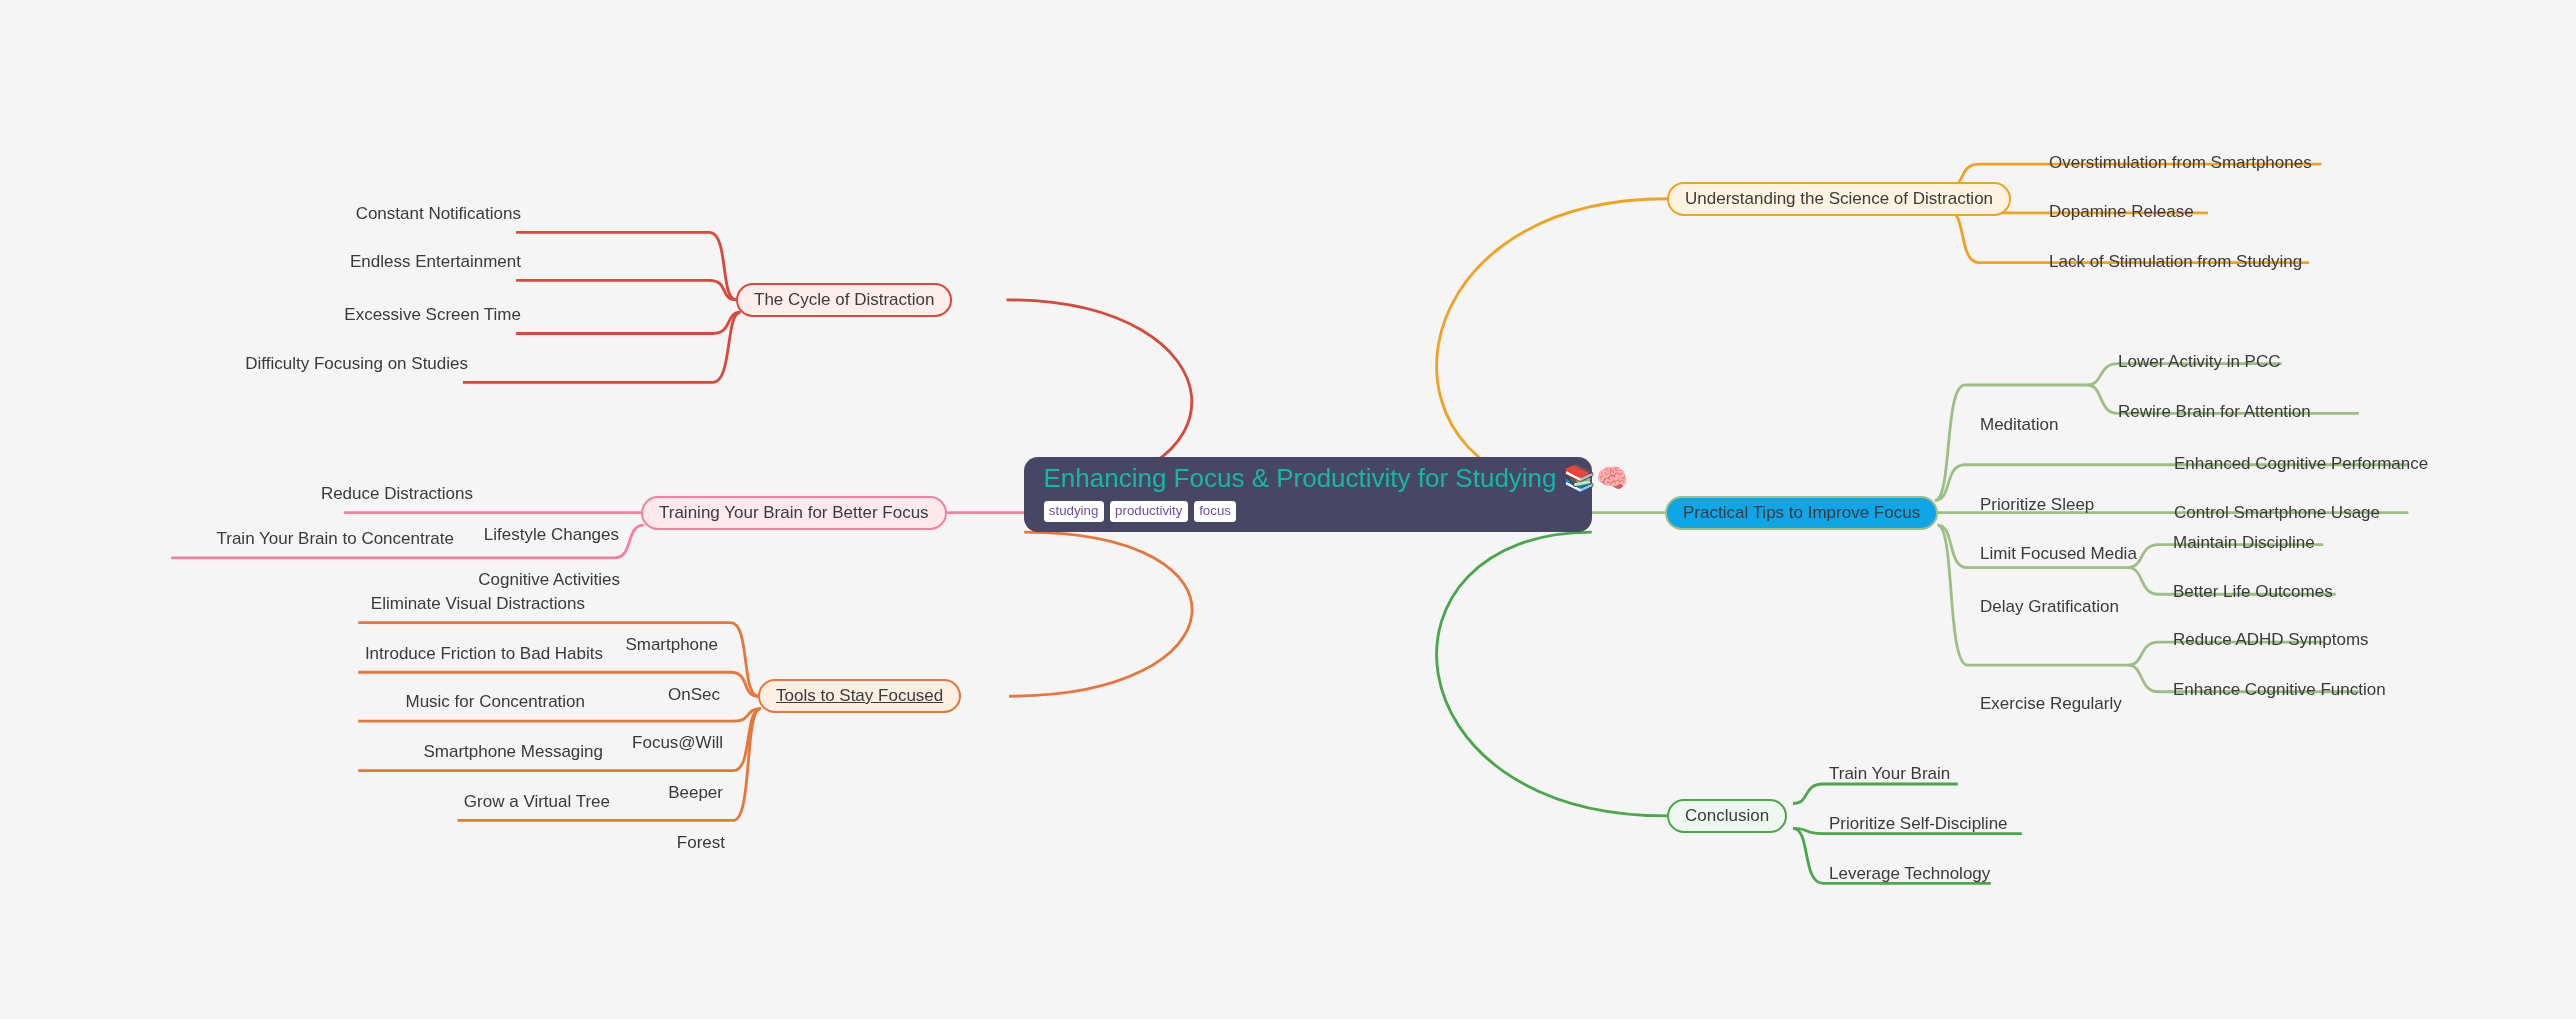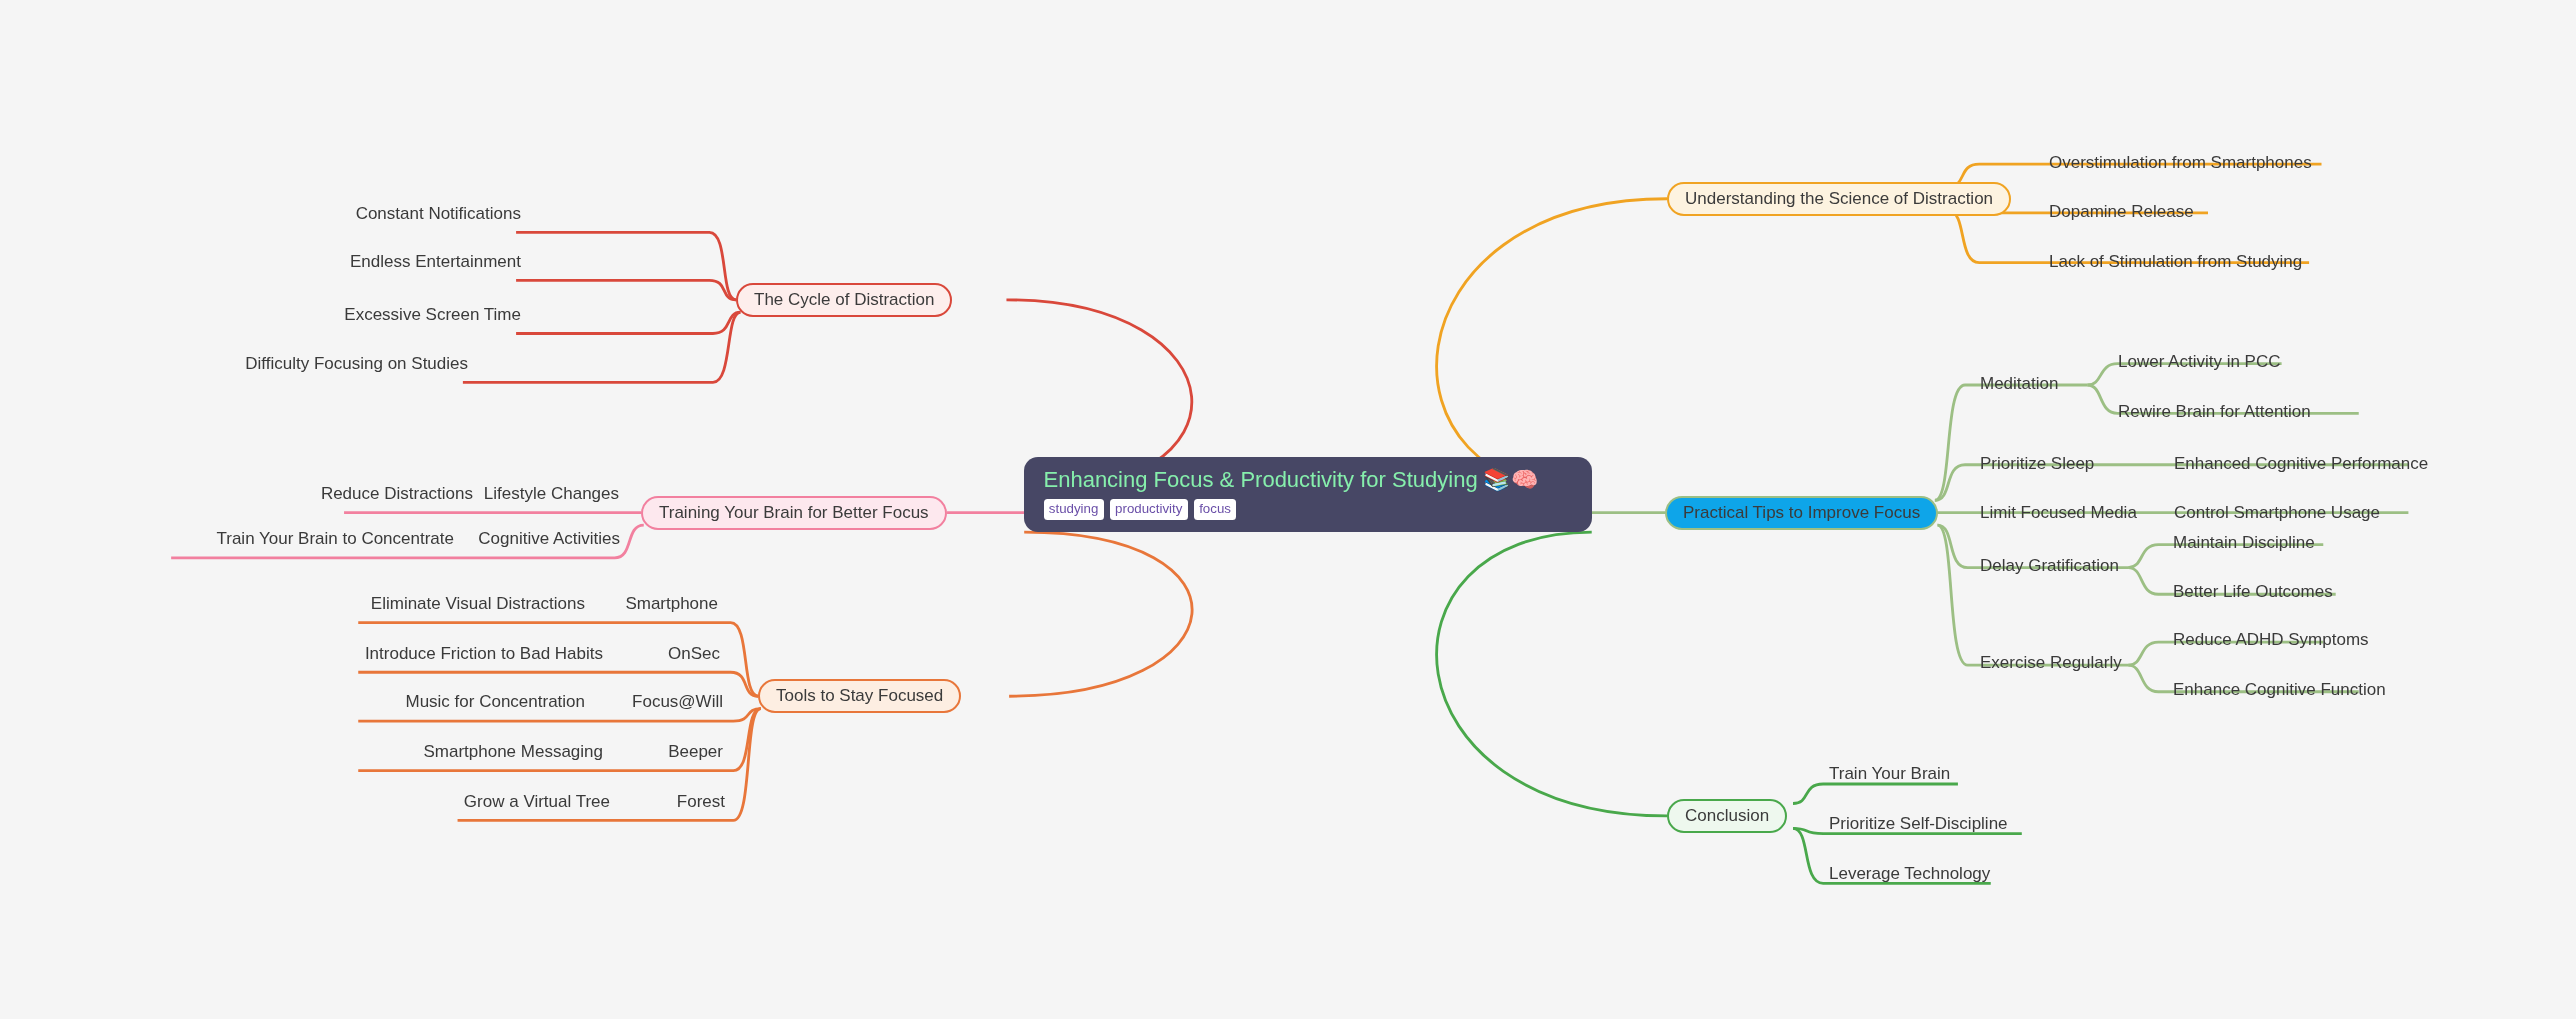--- a/index.html
+++ b/index.html
@@ -17,22 +17,22 @@
     position:absolute;
     background:#474765;
     border-radius:14px;
     padding:12.4px 19.5px 14px 19.5px;
     box-sizing:border-box;
     display:flex;flex-direction:column;gap:8px;
     align-items:flex-start;
     justify-content:center;
   }
   .root-title{
-    color:#86efac;
-    font-size:22px;
+    color:#14b8a6;
+    font-size:26px;
     line-height:1.05;
     white-space:nowrap;
     font-weight:400;
   }
   .root-tags{display:flex;gap:6.2px;align-items:flex-end;}
   .tag{
     background:#ffffff;
     color:#6a4fa8;
     font-size:13.3px;
     line-height:1;
@@ -57,21 +57,21 @@
   }
 
   
   .leaf{
     position:absolute;
     white-space:nowrap;
     font-size:17px;
     color:#3a3a3a;
     line-height:1;
   }
-  .leaf.mid{color:#3a3a3a;}
+  .leaf.mid{color:#3a3a3a;margin-top:41px;}
 </style>
 </head>
 <body>
 
 <div id="map">
 
   <svg class="links" viewBox="0 0 2905 1150" xmlns="http://www.w3.org/2000/svg">
 
     <g fill="none" stroke="#d9483b" stroke-width="3.2">
       <path d="M1155,556 C1420,556 1400,338 1135,338"></path>
@@ -132,21 +132,21 @@
       <span class="tag">studying</span>
       <span class="tag">productivity</span>
       <span class="tag">focus</span>
     </div>
   </div>
 
   <div class="branch" style="left:736px;top:283px;border-color:#d9483b;background:#fdeeec;">The Cycle of Distraction</div>
 
   <div class="branch" style="left:641px;top:496px;border-color:#f2809f;background:#fde8ee;">Training Your Brain for Better Focus</div>
 
-  <div class="branch" style="left:758px;top:679px;border-color:#e8763a;background:#fdeee2;">Tools to Stay Focused</div>
+  <div class="branch" style="left:758px;top:679px;border-color:#e8763a;background:#fdeee2;text-decoration:underline;">Tools to Stay Focused</div>
 
   <div class="branch" style="left:1667px;top:182px;border-color:#f0a322;background:#fdf3e0;">Understanding the Science of Distraction</div>
 
   <div class="branch" style="left:1665px;top:496px;border-color:#9cbf84;background:#0ea5e9;">Practical Tips to Improve Focus</div>
 
   <div class="branch" style="left:1667px;top:799px;border-color:#49a84b;background:#eef8ee;">Conclusion</div>
 
   <div class="leaf" style="left:521px;top:222px;transform:translate(-100%,-100%);">Constant Notifications</div>
   <div class="leaf" style="left:521px;top:270px;transform:translate(-100%,-100%);">Endless Entertainment</div>
   <div class="leaf" style="left:521px;top:323px;transform:translate(-100%,-100%);">Excessive Screen Time</div>

